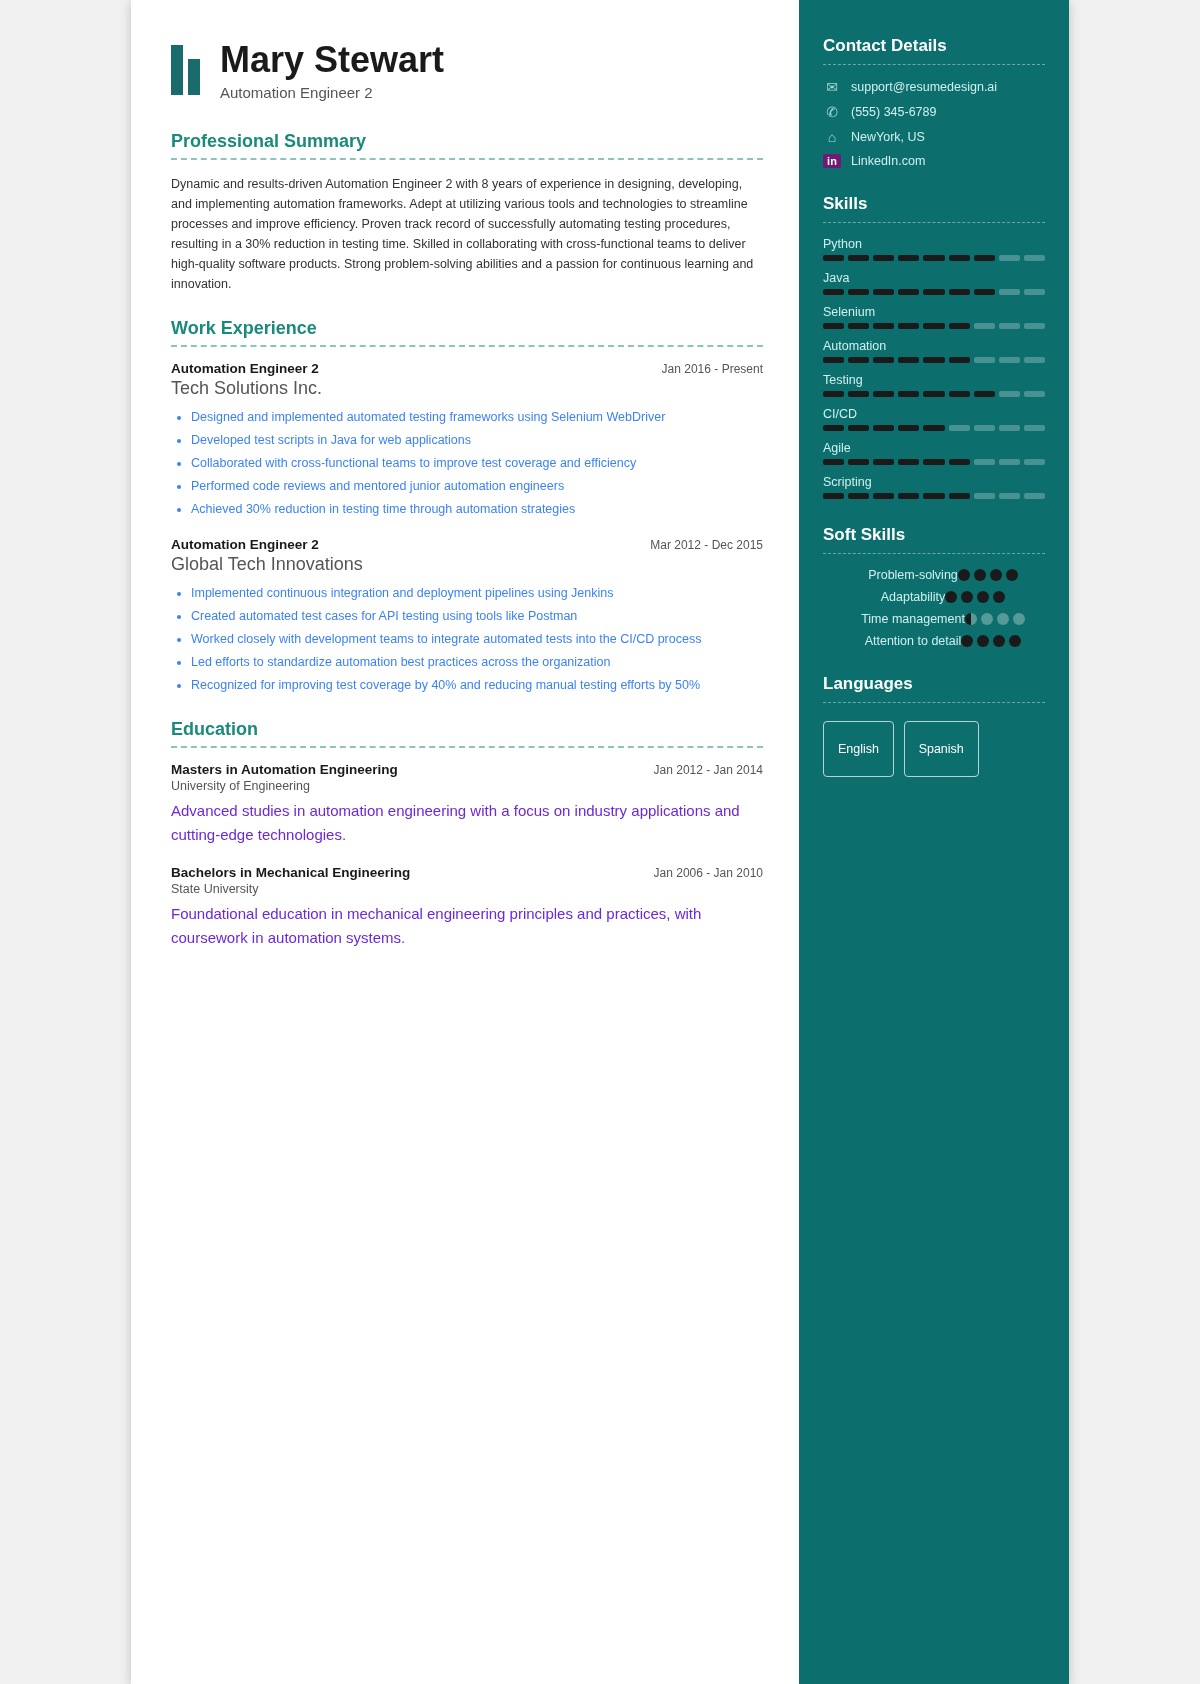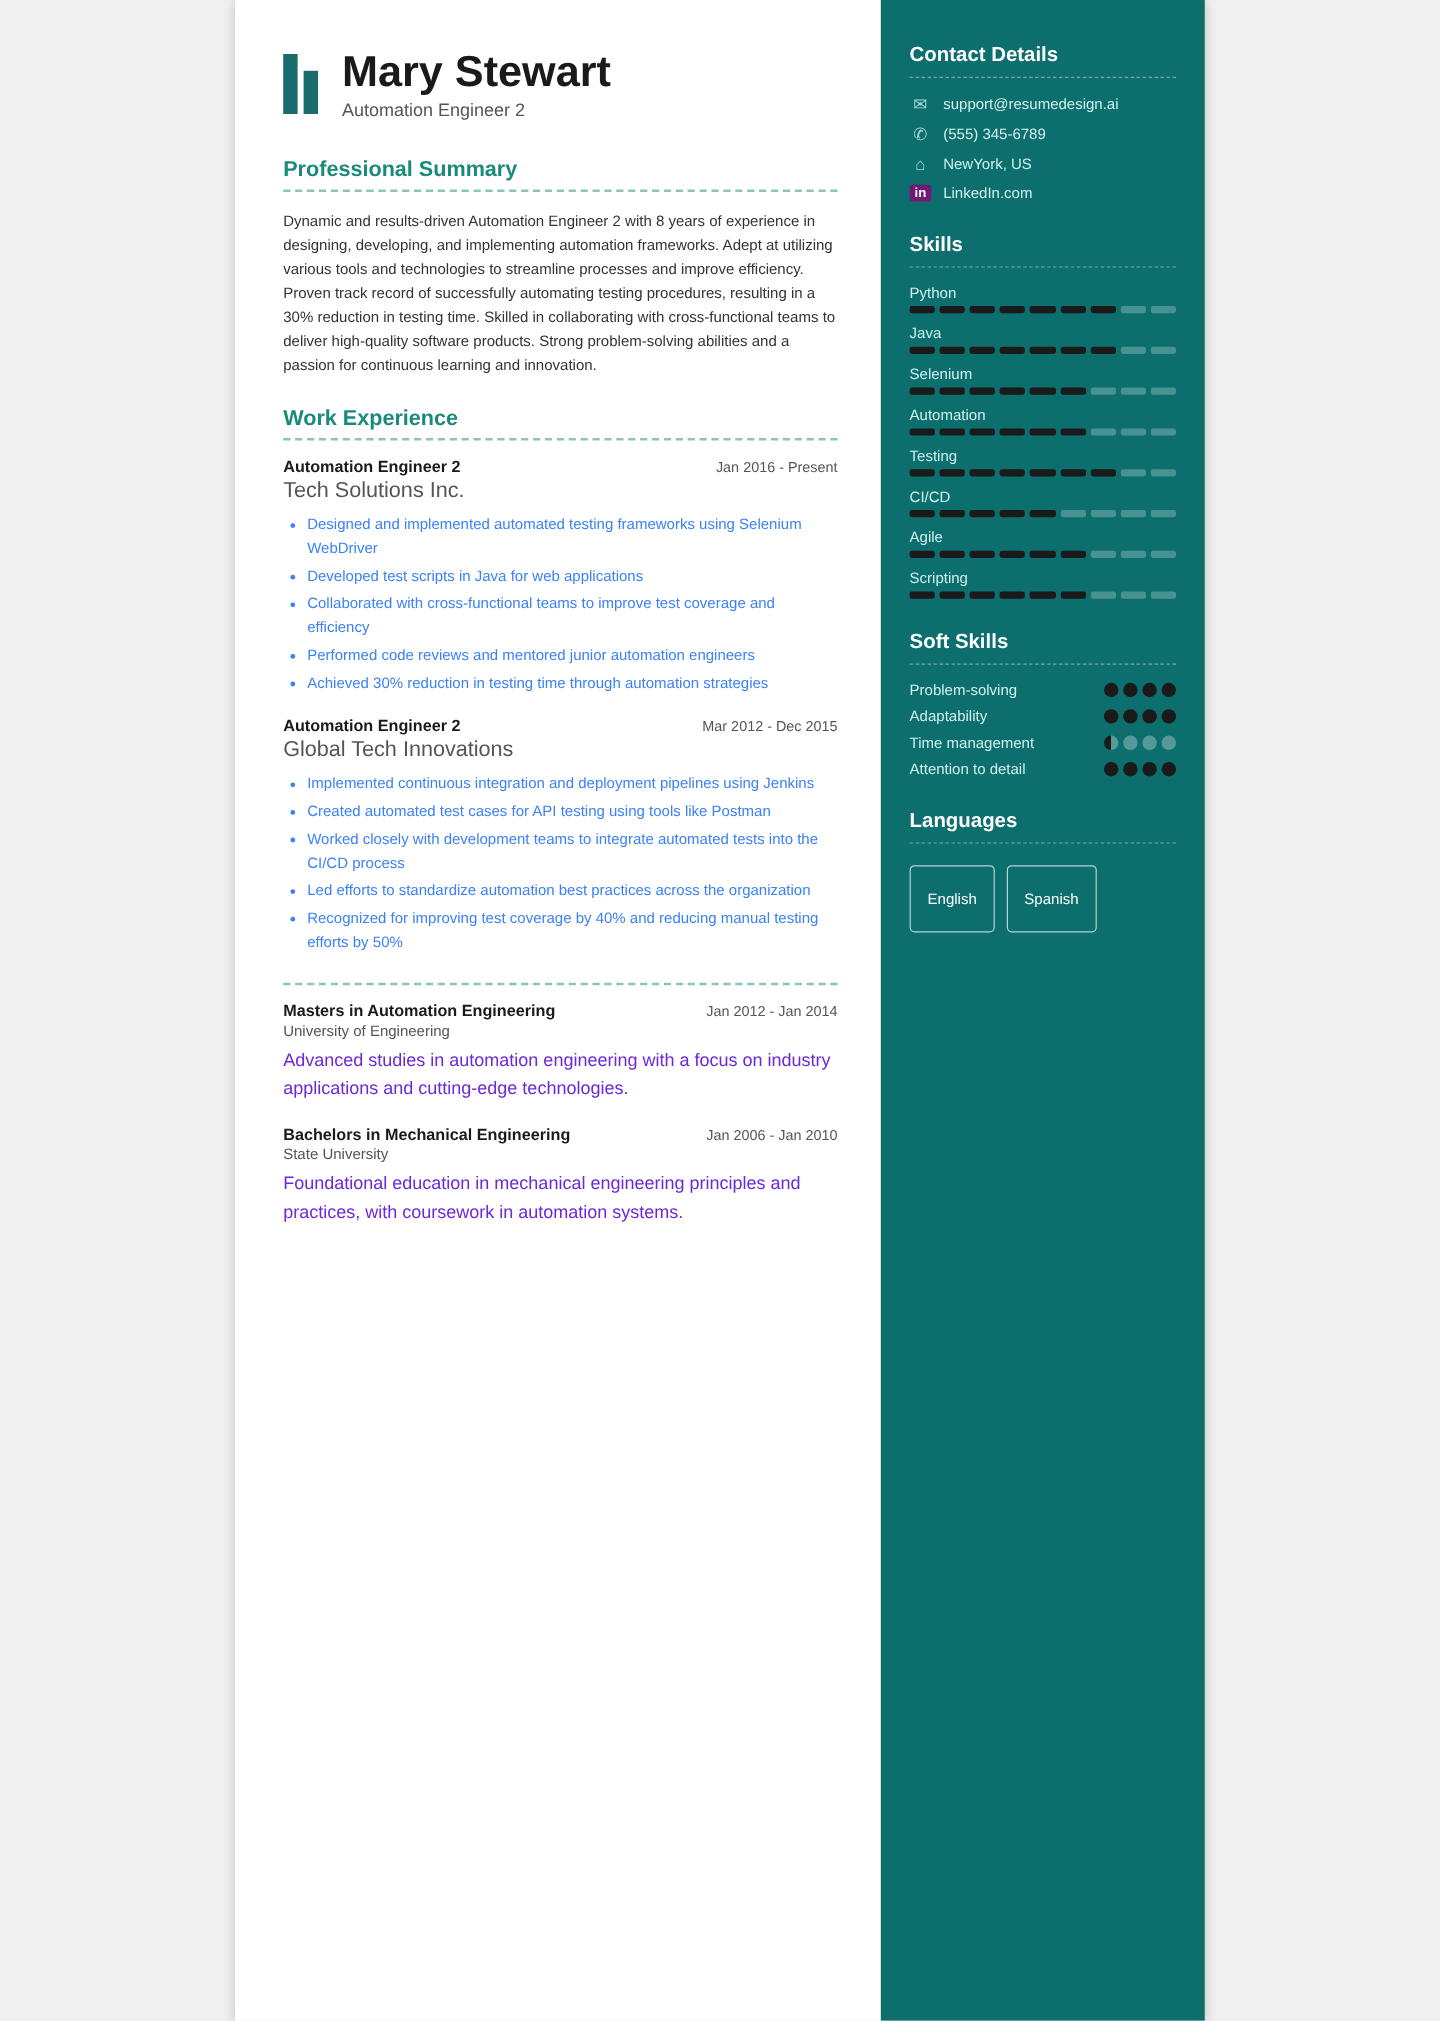--- a/index.html
+++ b/index.html
@@ -6,21 +6,21 @@
     body {
       font-family: Arial, sans-serif;
       font-size: 13px;
       background: #f0f0f0;
       display: flex;
       justify-content: center;
       align-items: flex-start;
       min-height: 1684px;
     }
     .resume {
-      width: 808px;
+      width: 938px;
       min-height: 1684px;
       background: white;
       display: flex;
       flex-direction: row;
       box-shadow: 0 2px 10px rgba(0,0,0,0.2);
     }
     
     .left-col {
       flex: 1;
       padding: 40px 36px 40px 40px;
@@ -194,23 +194,24 @@
       height: 6px;
       flex: 1;
       border-radius: 2px;
     }
     .skill-seg.filled { background: #1a1a1a; }
     .skill-seg.empty { background: rgba(255,255,255,0.25); }
 
     
     .soft-skill-item {
       display: flex;
-      justify-content: space-between;
+      justify-content: center;
       align-items: center;
       margin-bottom: 8px;
+      margin-left: 18px;
     }
     .soft-skill-name {
       font-size: 12.5px;
       color: #d0f0ee;
       max-width: 120px;
     }
     .soft-dots {
       display: flex;
       gap: 4px;
     }
@@ -288,20 +289,21 @@
           <li>Implemented continuous integration and deployment pipelines using Jenkins</li>
           <li>Created automated test cases for API testing using tools like Postman</li>
           <li>Worked closely with development teams to integrate automated tests into the CI/CD process</li>
           <li>Led efforts to standardize automation best practices across the organization</li>
           <li>Recognized for improving test coverage by 40% and reducing manual testing efforts by 50%</li>
         </ul>
       </div>
     </div>
 
     <div class="section">
+      <div class="section-title">Education</div>
       <hr class="section-divider">
 
       <div>
         <div class="edu-header">
           <span class="edu-degree">Masters in Automation Engineering</span>
           <span class="edu-date">Jan 2012 - Jan 2014</span>
         </div>
         <div class="edu-school">University of Engineering</div>
         <div class="edu-desc">Advanced studies in automation engineering with a focus on industry applications and cutting-edge technologies.</div>
       </div>

